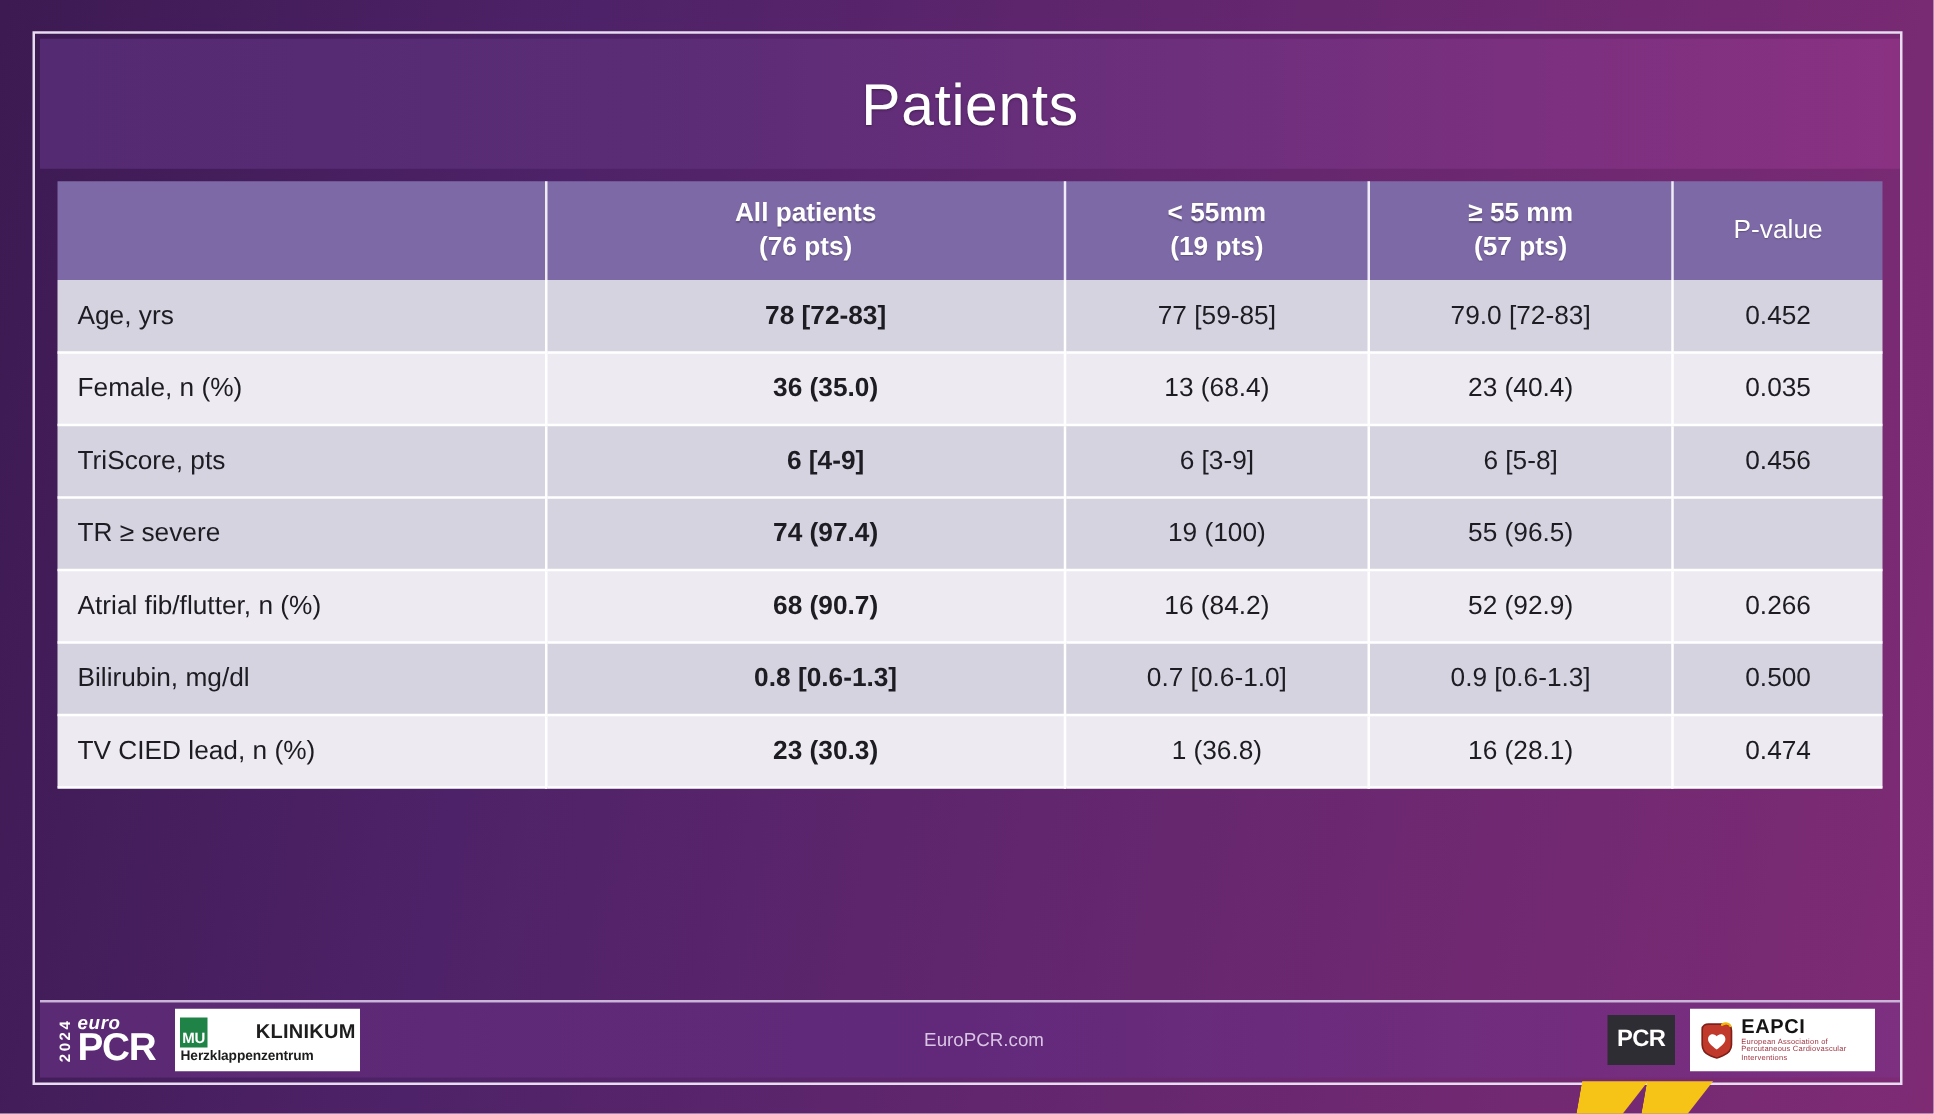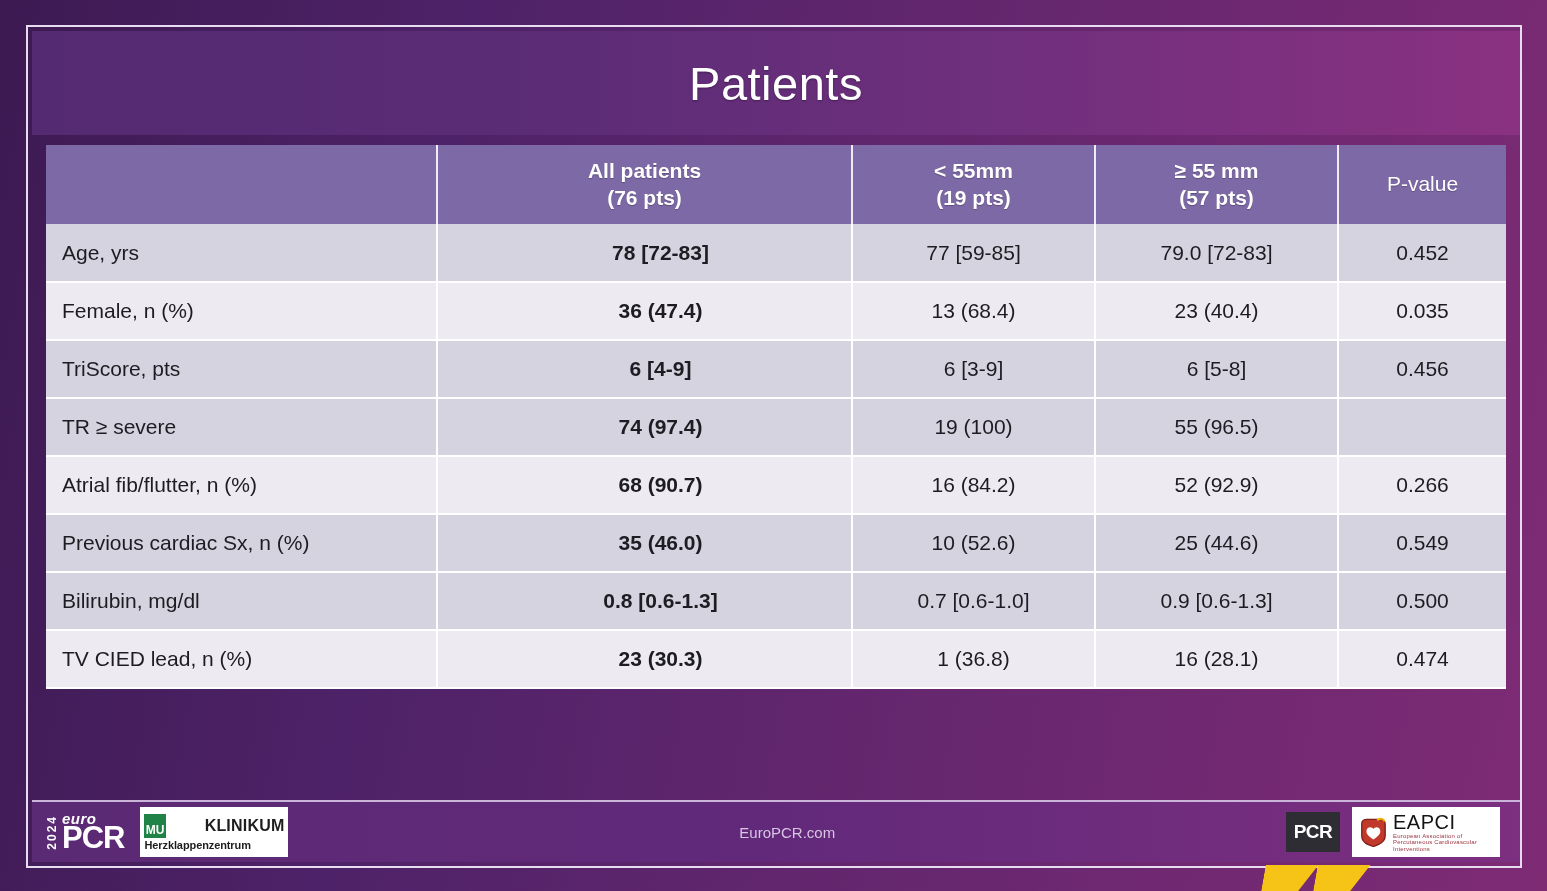--- a/index.html
+++ b/index.html
@@ -235,22 +235,22 @@
     height: 50px;
     display: flex;
     align-items: center;
     padding: 0 6px;
     margin-right: 20px;
   }
   .heart-icon { width: 30px; height: 30px; flex: 0 0 auto; }
   .eapci-txt { margin-left: 5px; line-height: 1.05; }
   .eapci-name {
     color: #141414;
-    font-size: 20px;
-    font-weight: normal;
+    font-size: 16px;
+    font-weight: bold;
     letter-spacing: 0.5px;
     display: block;
   }
   .eapci-sub {
     color: #9b3340;
     font-size: 6px;
     display: block;
     letter-spacing: 0.2px;
   }
 </style>
@@ -295,21 +295,21 @@
         <tbody>
           <tr class="row-odd">
             <td class="cell-label">Age, yrs</td>
             <td class="cell-all">78 [72-83]</td>
             <td>77 [59-85]</td>
             <td>79.0 [72-83]</td>
             <td>0.452</td>
           </tr>
           <tr class="row-even">
             <td class="cell-label">Female, n (%)</td>
-            <td class="cell-all">36 (47.4)</td>
+            <td class="cell-all">36 (35.0)</td>
             <td>13 (68.4)</td>
             <td>23 (40.4)</td>
             <td>0.035</td>
           </tr>
           <tr class="row-odd">
             <td class="cell-label">TriScore, pts</td>
             <td class="cell-all">6 [4-9]</td>
             <td>6 [3-9]</td>
             <td>6 [5-8]</td>
             <td>0.456</td>
@@ -320,27 +320,20 @@
             <td>19 (100)</td>
             <td>55 (96.5)</td>
             <td></td>
           </tr>
           <tr class="row-even">
             <td class="cell-label">Atrial fib/flutter, n (%)</td>
             <td class="cell-all">68 (90.7)</td>
             <td>16 (84.2)</td>
             <td>52 (92.9)</td>
             <td>0.266</td>
-          </tr>
-          <tr class="row-odd">
-            <td class="cell-label">Previous cardiac Sx, n (%)</td>
-            <td class="cell-all">35 (46.0)</td>
-            <td>10 (52.6)</td>
-            <td>25 (44.6)</td>
-            <td>0.549</td>
           </tr>
           <tr class="row-odd">
             <td class="cell-label">Bilirubin, mg/dl</td>
             <td class="cell-all">0.8 [0.6-1.3]</td>
             <td>0.7 [0.6-1.0]</td>
             <td>0.9 [0.6-1.3]</td>
             <td>0.500</td>
           </tr>
           <tr class="row-even">
             <td class="cell-label">TV CIED lead, n (%)</td>

